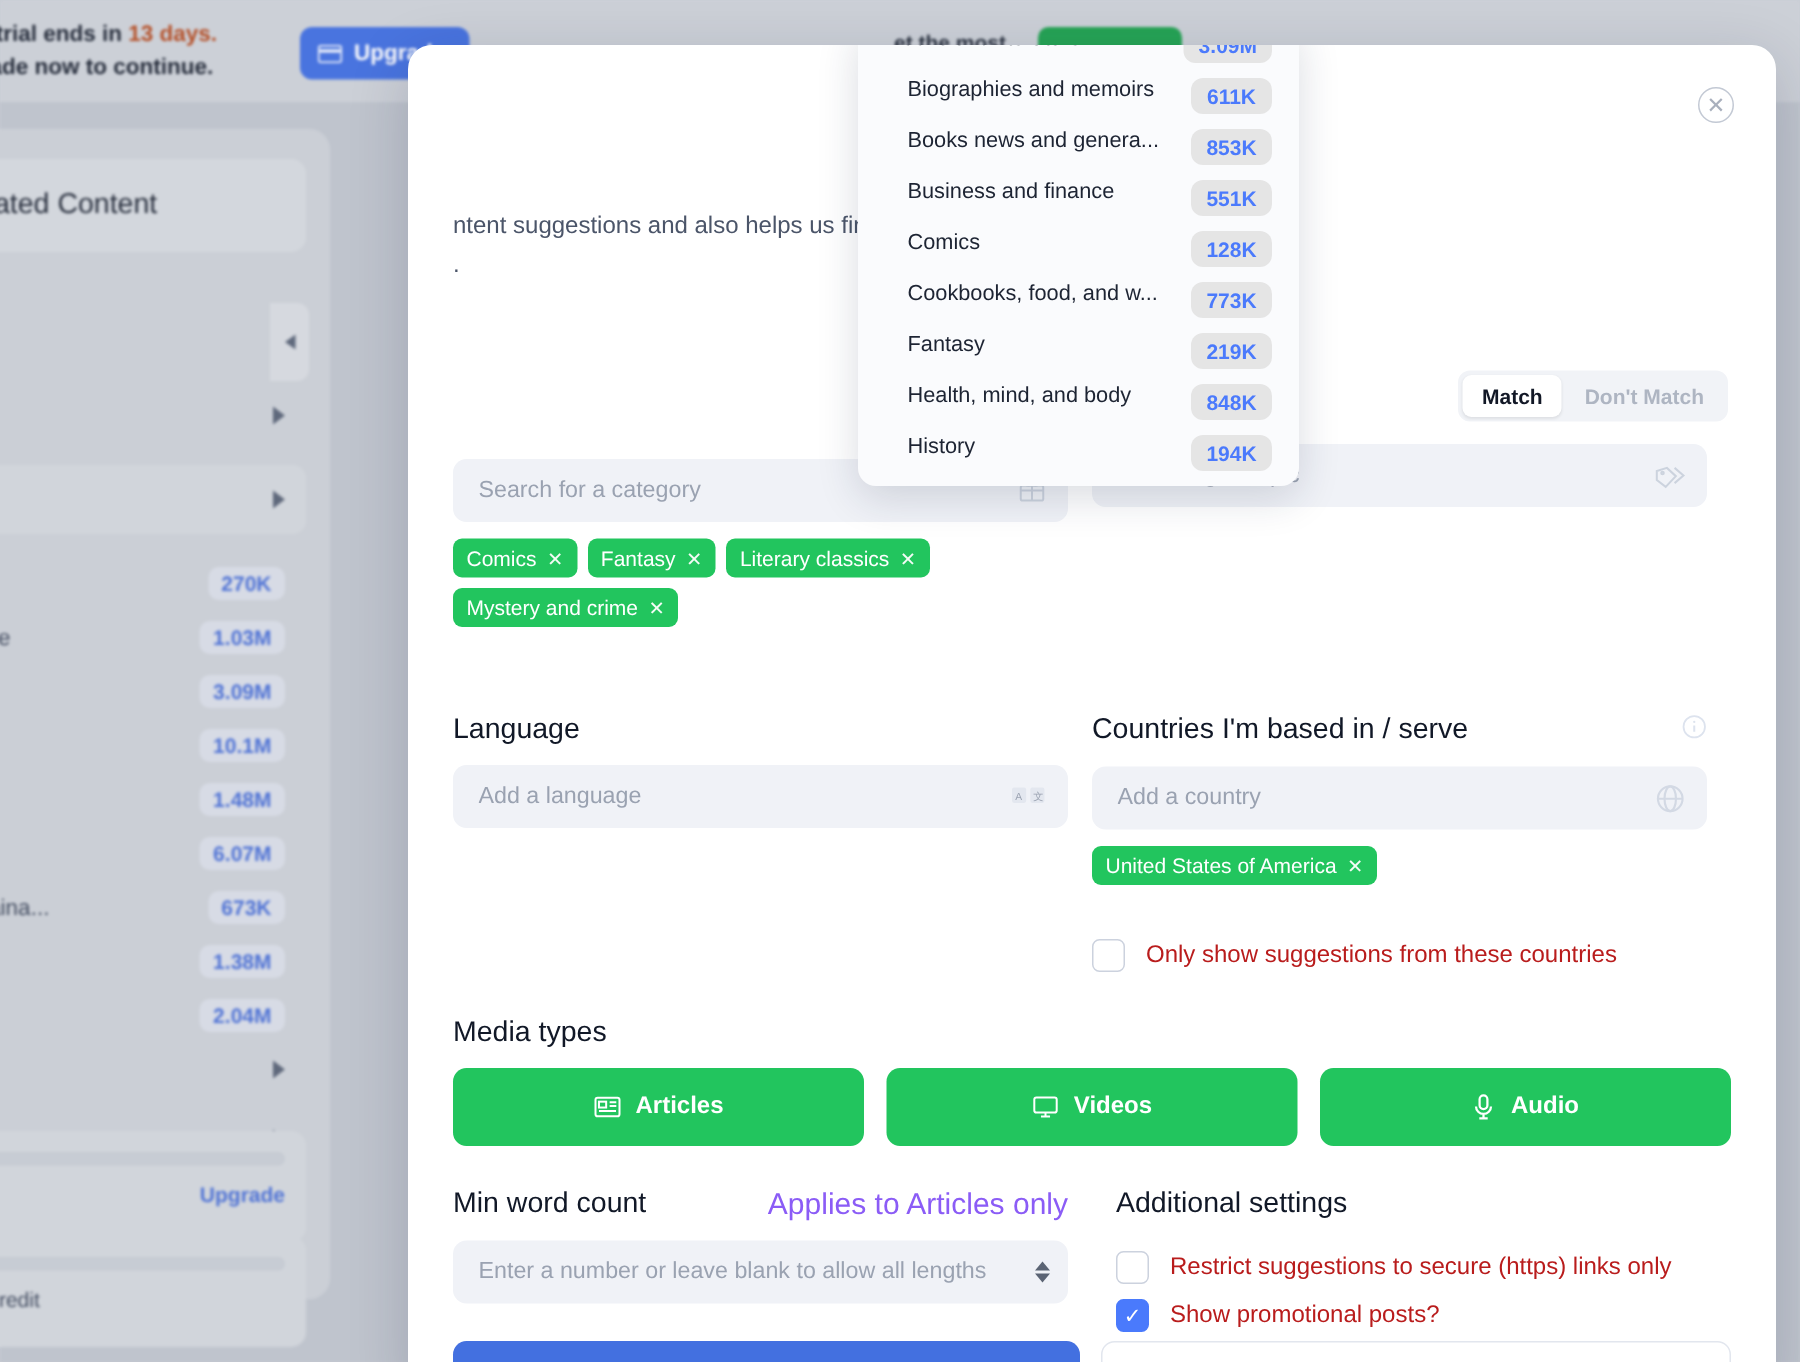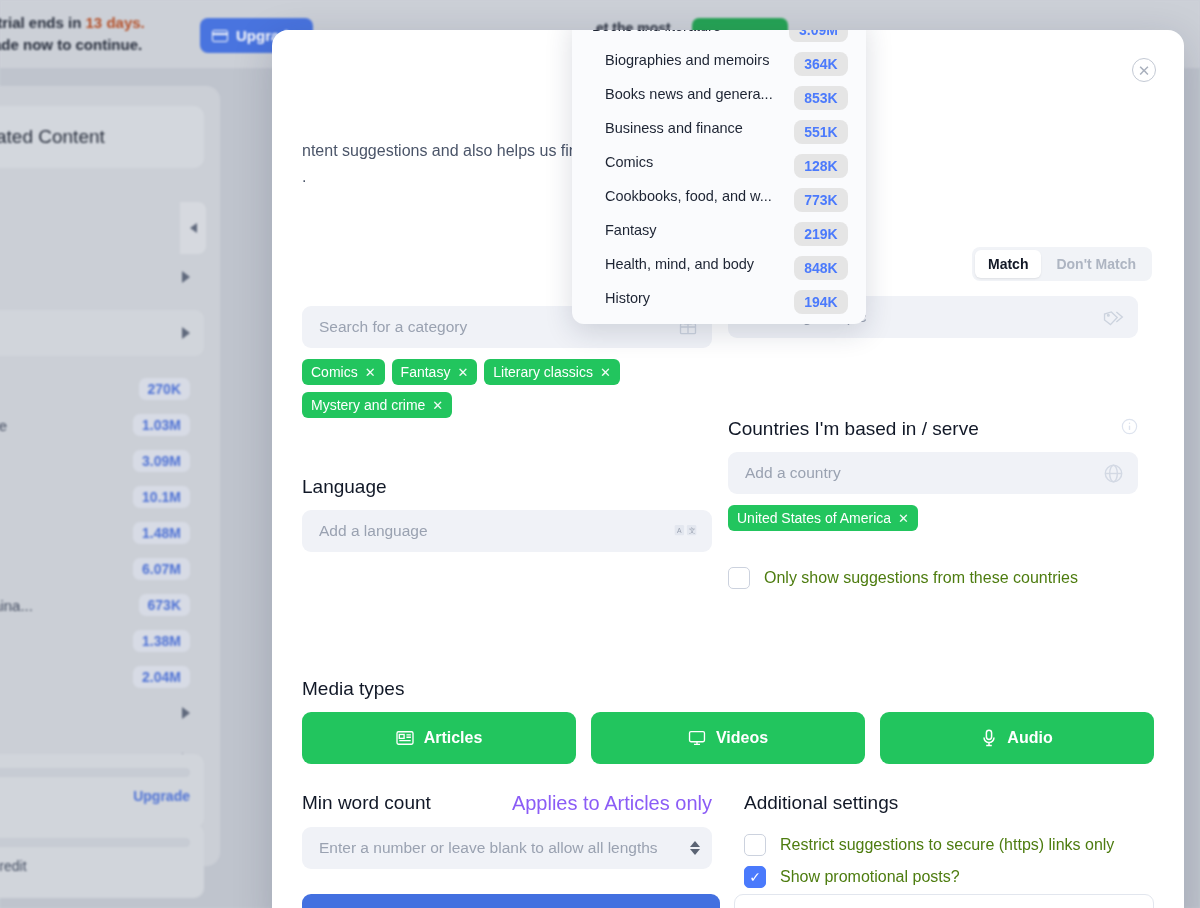--- a/index.html
+++ b/index.html
@@ -136,21 +136,21 @@
 
   .checkrow { display: flex; align-items: center; gap: 14px; }
   .cbox {
     width: 22px; height: 22px; border: 1.6px solid #ccd2de; border-radius: 5px; background: #fff;
     flex: none;
   }
   .cbox.on {
     background: #4a7afc; border-color: #4a7afc; color: #fff;
     display: flex; align-items: center; justify-content: center; font-size: 14px;
   }
-  .checkrow .ctext { font-size: 16px; color: #4d7c0f; }
+  .checkrow .ctext { font-size: 16px; color: #b91c1c; }
 
   .media-row { display: flex; gap: 15px; }
   .media-btn {
     flex: 1; height: 52px; background: #22c55e; color: #fff;
     border-radius: 9px; display: flex; align-items: center; justify-content: center;
     gap: 10px; font-size: 16px; font-weight: 700;
   }
 
   .num-field { position: relative; }
   .spinner {
@@ -350,21 +350,21 @@
             <svg width="24" height="16" viewBox="0 0 28 18" fill="none">
               <rect x="0.8" y="2" width="11" height="12" rx="1.6" fill="#e3e7ef"></rect>
               <text x="3.4" y="11.5" font-family="Liberation Sans" font-size="8" fill="#9aa2b1">A</text>
               <rect x="15" y="2" width="11" height="12" rx="1.6" fill="#e3e7ef"></rect>
               <text x="17.3" y="11.5" font-family="Liberation Sans" font-size="8" fill="#9aa2b1">文</text>
             </svg>
           </span>
         </div>
       </div>
 
-      <div class="col" style="">
+      <div class="col" style="margin-top:58px">
         <div class="sec-title">
           <span>Countries I'm based in / serve</span>
           <span>
             <svg width="17" height="17" viewBox="0 0 20 20" fill="none" stroke="#dde3ee" stroke-width="1.4">
               <circle cx="10" cy="10" r="8.4"></circle>
                 <path d="M10 9v5" stroke-width="1.6"></path>
                 <circle cx="10" cy="6.2" r=".9" fill="#dde3ee" stroke="none"></circle>
             </svg>
           </span>
         </div>
@@ -456,21 +456,21 @@
       <div class="btn-secondary"></div>
     </div>
 
     <div class="dropdown">
       <div class="dd-row">
         <span class="dlbl">Books and literature</span>
         <span class="dd-pill">3.09M</span>
       </div>
       <div class="dd-row child">
         <span class="dlbl">Biographies and memoirs</span>
-        <span class="dd-pill">364K</span>
+        <span class="dd-pill">611K</span>
       </div>
       <div class="dd-row child">
         <span class="dlbl">Books news and genera...</span>
         <span class="dd-pill">853K</span>
       </div>
       <div class="dd-row child">
         <span class="dlbl">Business and finance</span>
         <span class="dd-pill">551K</span>
       </div>
       <div class="dd-row child">

